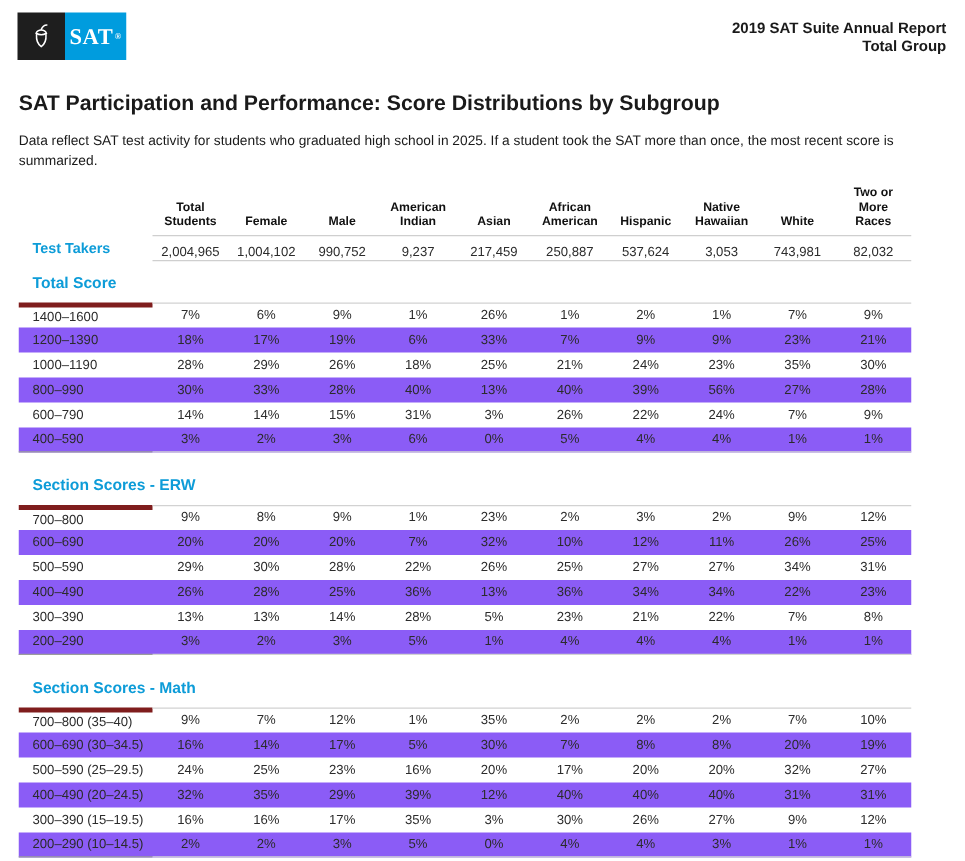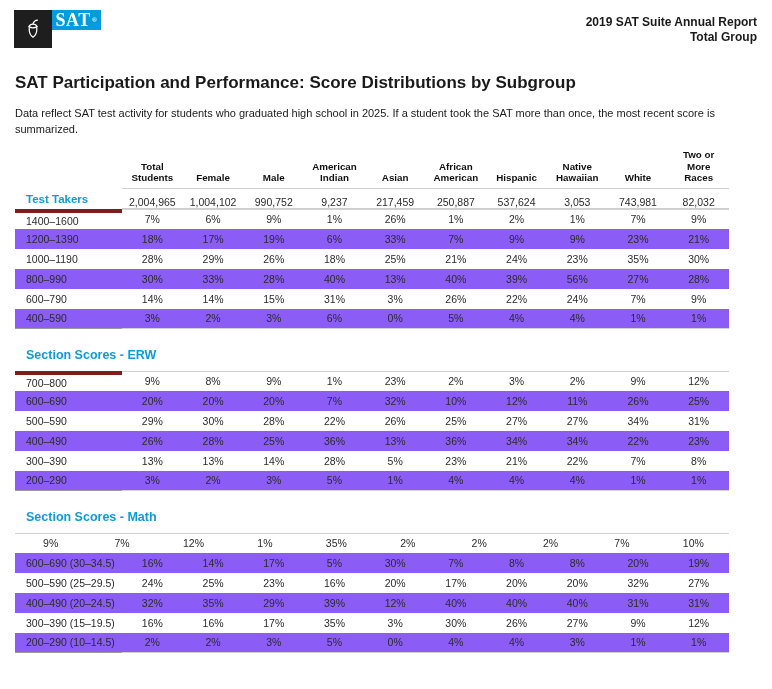--- a/index.html
+++ b/index.html
@@ -10,21 +10,21 @@
     color:#1a1a1a;
     overflow:hidden;
   }
   .page { position:relative; width:772px; height:689px; }
 
   
   .topbar { display:flex; justify-content:space-between; align-items:flex-start; padding:10px 15px 0 14px; }
   .logo { display:flex; height:38px; }
   .logo-acorn { width:38px; height:38px; background:#1e1e1e; display:flex; align-items:center; justify-content:center; }
   .logo-sat {
-    width:49px; height:20px; background:#009cde; color:#ffffff;
+    width:49px; height:38px; background:#009cde; color:#ffffff;
     display:flex; align-items:center; justify-content:center;
     font-family:"Liberation Serif", serif; font-weight:bold; font-size:18px; letter-spacing:.5px;
   }
   .logo-sat sup { font-size:7px; margin-left:1px; }
   .report-meta { text-align:right; font-weight:bold; font-size:12px; line-height:15px; margin-top:5px; }
 
   
   .doc-title { font-weight:bold; font-size:17px; margin:25px 15px 0 15px; }
   .doc-desc  { font-size:11px; line-height:15.5px; margin:13px 15px 0 15px; max-width:736px; }
 
@@ -119,20 +119,21 @@
           <div class="cell">250,887</div>
           <div class="cell">537,624</div>
           <div class="cell">3,053</div>
           <div class="cell">743,981</div>
           <div class="cell">82,032</div>
         </div>
     </div>
 
     <div id="sections">
         <div class="section">
+          <div class="section-title">Total Score</div>
           <div class="rows">
             <div class="row">
               <div class="lbl">1400–1600</div>
               <div class="data">
                 <div class="cell">7%</div>
                 <div class="cell">6%</div>
                 <div class="cell">9%</div>
                 <div class="cell">1%</div>
                 <div class="cell">26%</div>
                 <div class="cell">1%</div>
@@ -311,20 +312,21 @@
                 <div class="cell">1%</div>
                 <div class="cell">1%</div>
               </div>
             </div>
           </div>
         </div>
         <div class="section">
           <div class="section-title">Section Scores - Math</div>
           <div class="rows">
             <div class="row">
+              <div class="lbl">700–800 (35–40)</div>
               <div class="data">
                 <div class="cell">9%</div>
                 <div class="cell">7%</div>
                 <div class="cell">12%</div>
                 <div class="cell">1%</div>
                 <div class="cell">35%</div>
                 <div class="cell">2%</div>
                 <div class="cell">2%</div>
                 <div class="cell">2%</div>
                 <div class="cell">7%</div>

